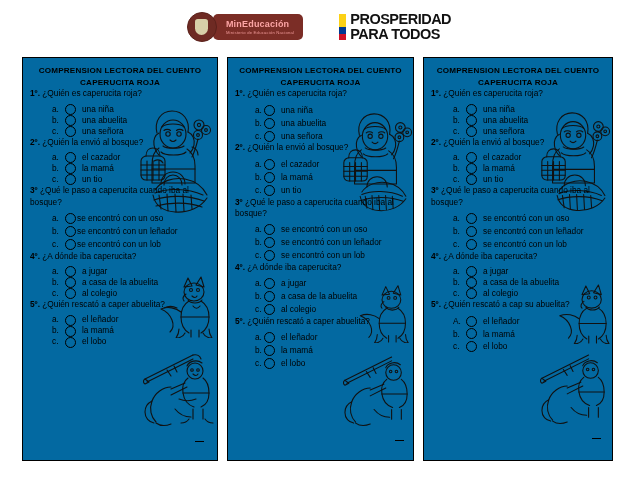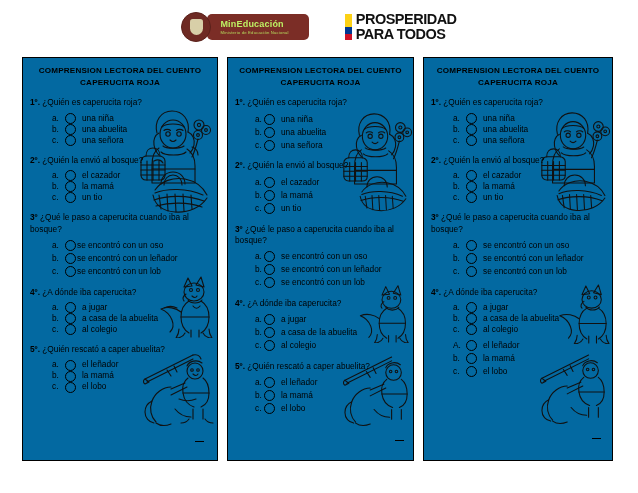--- a/index.html
+++ b/index.html
@@ -36,21 +36,21 @@
     background:#6e2a23;border:1.5px solid #5a211b;
     position:relative;margin-right:-4px;z-index:2;
     display:flex;align-items:center;justify-content:center;
   }
   .min-shield::after{
     content:"";width:13px;height:16px;background:#d8cfa8;
     border-radius:3px 3px 7px 7px;
   }
   .min-plate{
     background:#7b2d26;border-radius:5px;
-    padding:5px 20px 5px 13px;color:#bef264;
+    padding:5px 9px 5px 13px;color:#fca5a5;
   }
   .min-t1{font-size:9px;font-weight:bold;letter-spacing:.2px;}
   .min-t2{font-size:4.2px;letter-spacing:.2px;margin-top:1px;opacity:.85;}
 
   
   .logo-pros{display:flex;align-items:center;gap:4px;}
   .pros-flag{width:7px;height:26px;display:flex;flex-direction:column;}
   .pros-flag i{display:block;width:100%;}
   .pf-y{height:50%;background:#fcd116;}
   .pf-b{height:25%;background:#003893;}
@@ -81,21 +81,21 @@
   .title{
     text-align:center;font-weight:bold;color:#000;
     letter-spacing:.2px;line-height:1.45;
   }
   .col-1 .title,.col-3 .title{font-size:8.1px;}
   .col-2 .title{font-size:8.1px;}
   .title .tl{display:block;}
 
   .q{
     font-size:8.3px;color:#000;line-height:1.38;
-    margin-top:9px;position:relative;z-index:3;
+    position:relative;z-index:3;
   }
   .q .num{font-weight:bold;}
   .opts{margin-top:4px;position:relative;z-index:3;}
   .opt{
     display:flex;align-items:center;
     font-size:8.3px;color:#000;line-height:1.55;
   }
   .opt .lbl{display:inline-block;}
   .bub{
     display:inline-block;
@@ -682,20 +682,24 @@
             <span class="bub"></span>
             <span>a  casa de la abuelita</span>
           </div>
         <div class="opt">
             <span class="lbl">c.</span>
             <span class="bub"></span>
             <span>al colegio</span>
           </div>
       </div>
 
+      <div class="q">
+        <span class="num">5º.</span>
+        <span>¿Quién rescató a   cap             su abuelita?</span>
+      </div>
       <div class="opts">
         <div class="opt">
             <span class="lbl">A.</span>
             <span class="bub"></span>
             <span>el leñador</span>
           </div>
         <div class="opt">
             <span class="lbl">b.</span>
             <span class="bub"></span>
             <span>la  mamá</span>

